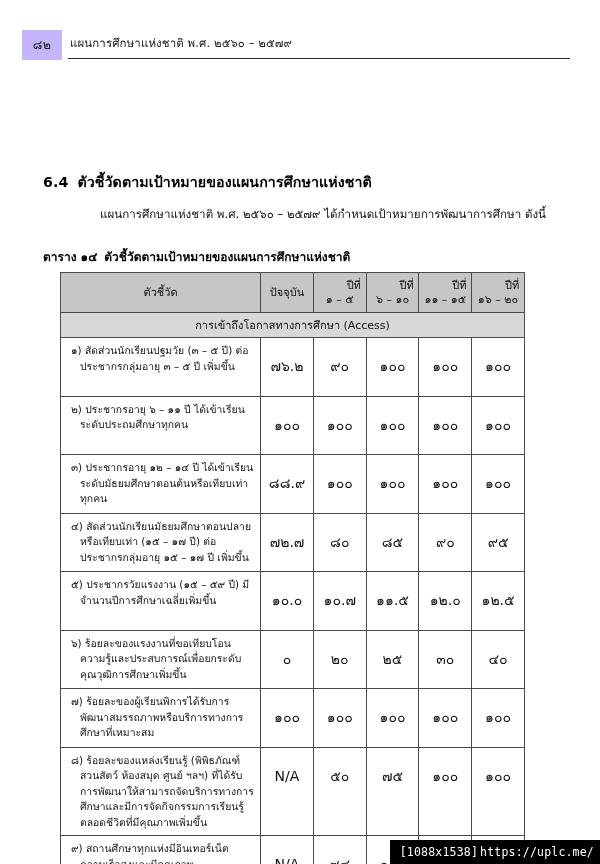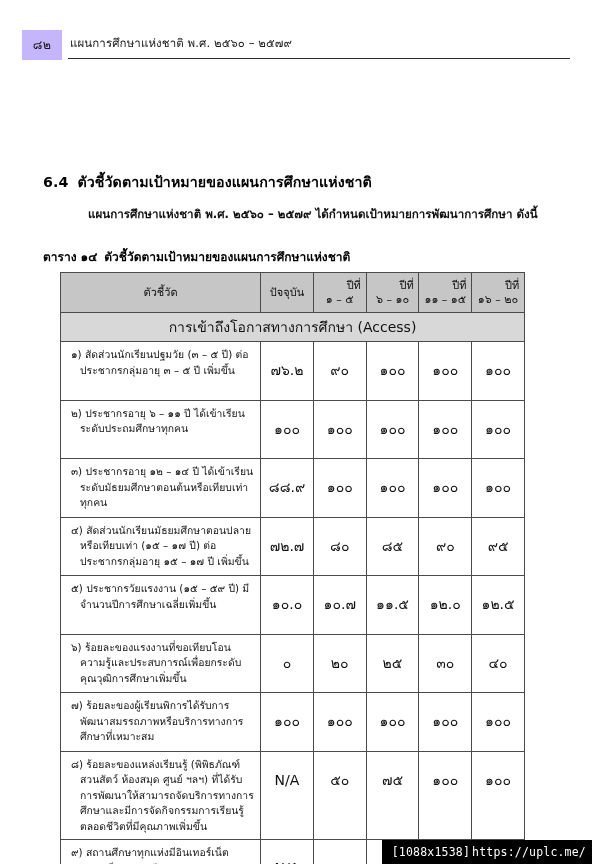--- a/index.html
+++ b/index.html
@@ -68,26 +68,25 @@
     left: 43px; top: 171px;
     font-size: 14.2px;
     font-weight: bold;
     color: #000000;
     letter-spacing: 0.1px;
   }
   .section-heading .sec-num { margin-right: 9px; }
 
   #para-sub {
     position: absolute;
-    left: 88px; top: 205px;
+    left: 100px; top: 205px;
     width: 452px;
     font-size: 11.6px;
     line-height: 19px;
     color: #111111;
-    font-weight: bold;
   }
 
   .table-caption {
     position: absolute;
     left: 43px; top: 247px;
     font-size: 12px;
     font-weight: bold;
     color: #000000;
   }
   .table-caption .cap-num { margin: 0 7px 0 4px; }
@@ -124,42 +123,42 @@
   th.col-y     { width: 48px; }
 
   .yr-top { display: block; padding-left: 28px; }
   .yr-bot { display: block; }
 
   .section-row td {
     background: #d8d8d8;
     text-align: center;
     vertical-align: middle;
     height: 24px;
-    font-size: 14px;
+    font-size: 11px;
     padding: 3px 0;
   }
 
   td.ind-cell {
     padding: 5px 6px 5px 2px;
     line-height: 15.5px;
     text-indent: -9px;
     padding-left: 19px;
   }
   td.val-cell {
     text-align: center;
     vertical-align: top;
     padding: 21px 2px;
     font-size: 14px;
     line-height: 15.5px;
   }
 
   
   .footer-watermark {
     position: absolute;
-    right: 8px; bottom: 0;
+    right: 0; bottom: 0;
     height: 24px;
     background: #000000;
     color: #ffffff;
     display: flex;
     align-items: center;
     padding: 0 6px 0 10px;
     font-family: "DejaVu Sans Mono", "Liberation Mono", monospace;
     font-size: 11.5px;
     letter-spacing: 0.2px;
   }

